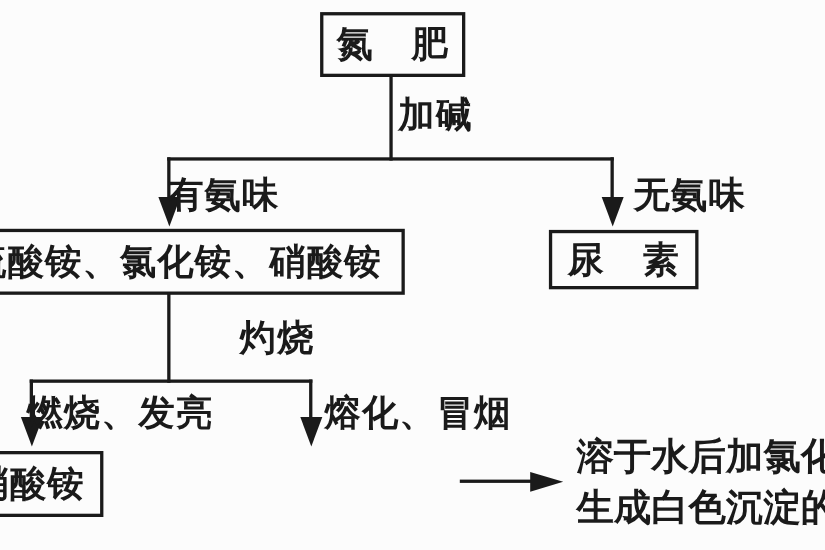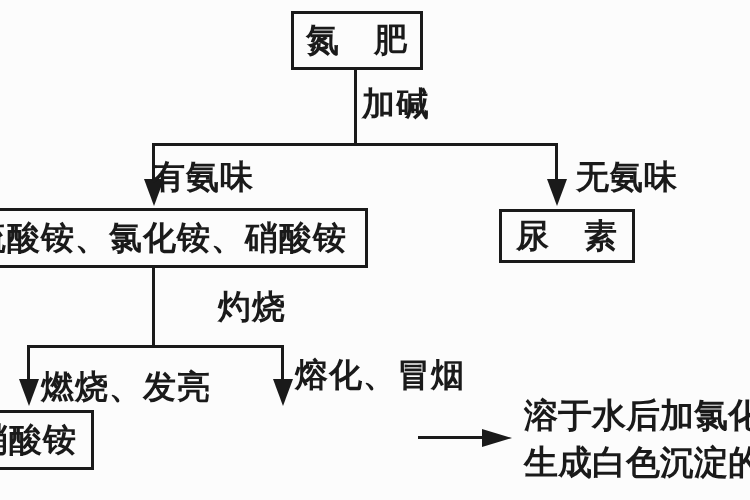--- a/index.html
+++ b/index.html
@@ -90,21 +90,21 @@
 
   <div class="box" style="left:499px; top:209px; width:136px; height:54px;">尿　素</div>
 
   <div class="v" style="left:152px; top:266px; height:82px;"></div>
   <div class="lbl" style="left:170px; top:289px;margin-left:48px;">灼烧</div>
 
   <div class="h" style="left:27px; top:345px; width:257px;"></div>
 
   <div class="v" style="left:27px; top:345px; height:36px;"></div>
   <div class="arr-d" style="left:19px; top:379px;"></div>
-  <div class="lbl" style="left:41px; top:357px;margin-top:12px;">燃烧、发亮</div>
+  <div class="lbl" style="left:24px; top:357px;">燃烧、发亮</div>
 
   <div class="v" style="left:281px; top:345px; height:36px;"></div>
   <div class="arr-d" style="left:273px; top:379px;"></div>
   <div class="lbl" style="left:295px; top:357px;">熔化、冒烟</div>
 
   <div class="box" style="left:-42px; top:410px; width:136px; height:60px;">硝酸铵</div>
 
 
   <div class="h" style="left:418px; top:436px; width:66px;"></div>
   <div class="arr-r" style="left:482px; top:429px;"></div>

